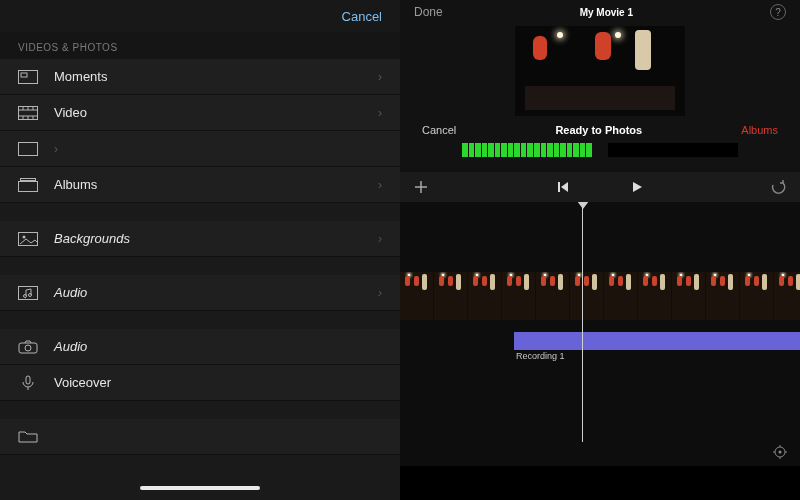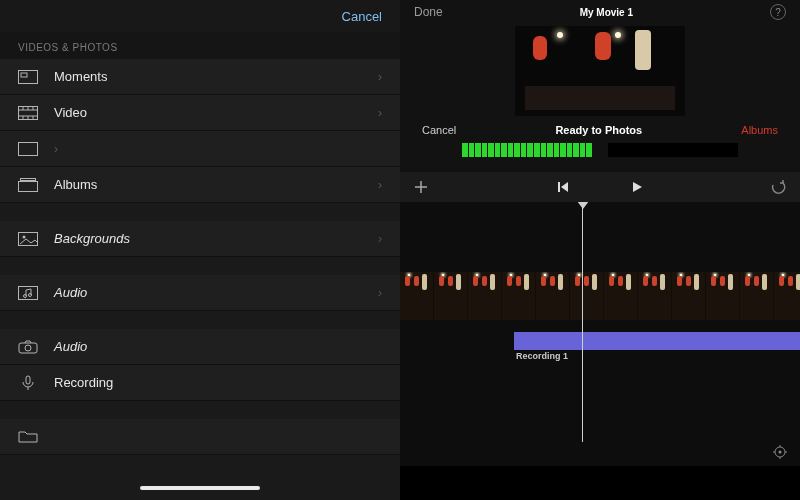--- a/index.html
+++ b/index.html
@@ -42,21 +42,21 @@
   .meter .seg { flex: 1; }
   .meter.left .seg.g { background: #2cd82c; height: 14px; }
   .meter.right .seg.g { background: #0f2a0f; height: 14px; }
   .meter.right .seg.y { background: #e6d830; height: 14px; }
   
   .transport { height: 30px; background: #1b1b1b; display: flex; align-items: center; padding: 0 14px; gap: 60px; justify-content: center; position: relative; }
   .t-add { position: absolute; left: 14px; color: #888; font-size: 16px; }
   .t-undo { position: absolute; right: 14px; color: #888; }
   .t-prev, .t-play { color: #ddd; }
   
-  .timeline { flex: 1; background: #0d0d0d; position: relative; overflow: hidden; font-weight: bold; }
+  .timeline { flex: 1; background: #0d0d0d; position: relative; overflow: hidden; }
   .playhead { position: absolute; top: 0; bottom: 24px; left: 182px; width: 1px; background: #cfcfcf; }
   .playhead::before { content: ""; position: absolute; top: -1px; left: -5px; width: 0; height: 0; border-left: 6px solid transparent; border-right: 6px solid transparent; border-top: 8px solid #cfcfcf; }
   .clip-track { position: absolute; top: 70px; left: 0; right: 0; height: 48px; display: flex; }
   .thumb { flex: 0 0 34px; height: 48px; background: #1b120c; position: relative; overflow: hidden; border-right: 1px solid rgba(0,0,0,.3); }
   .thumb .tl { position: absolute; width: 5px; height: 10px; background: #c9432d; border-radius: 2px; top: 4px; }
   .thumb .tl.a { left: 5px; } .thumb .tl.b { left: 14px; } .thumb .tl.c { left: 22px; background: #d2c3a0; height: 16px; top: 2px; }
   .thumb .glow { position: absolute; left: 8px; top: 2px; width: 2px; height: 2px; background: #fff; box-shadow: 0 0 3px 1px #ffe9b8; }
   .audio-track { position: absolute; top: 130px; left: 114px; right: 0; height: 18px; background: #6863d6; }
   .audio-label { position: absolute; top: 149px; left: 116px; font-size: 9px; color: #c8c8c8; }
   .settings { position: absolute; bottom: 6px; right: 12px; color: #888; }
@@ -161,21 +161,21 @@
       </div>
 
       <div class="sb-item">
         <span class="icon">
           <svg width="20" height="16" viewBox="0 0 20 16">
               <rect x="8" y="1" width="4" height="8" rx="2" fill="none" stroke="#b5b5b5"></rect>
               <path d="M5 7 a5 5 0 0 0 10 0" fill="none" stroke="#b5b5b5"></path>
               <line x1="10" y1="12" x2="10" y2="15" stroke="#b5b5b5"></line>
             </svg>
         </span>
-        <span class="label">Recording</span>
+        <span class="label">Voiceover</span>
       </div>
 
       <div class="sb-item block-gap">
         <span class="icon">
           <svg width="20" height="14" viewBox="0 0 20 14">
               <path d="M1 3 L1 12 L19 12 L19 4 L9 4 L7 2 L1 2 Z" fill="none" stroke="#b5b5b5"></path>
             </svg>
         </span>
       </div>
 

